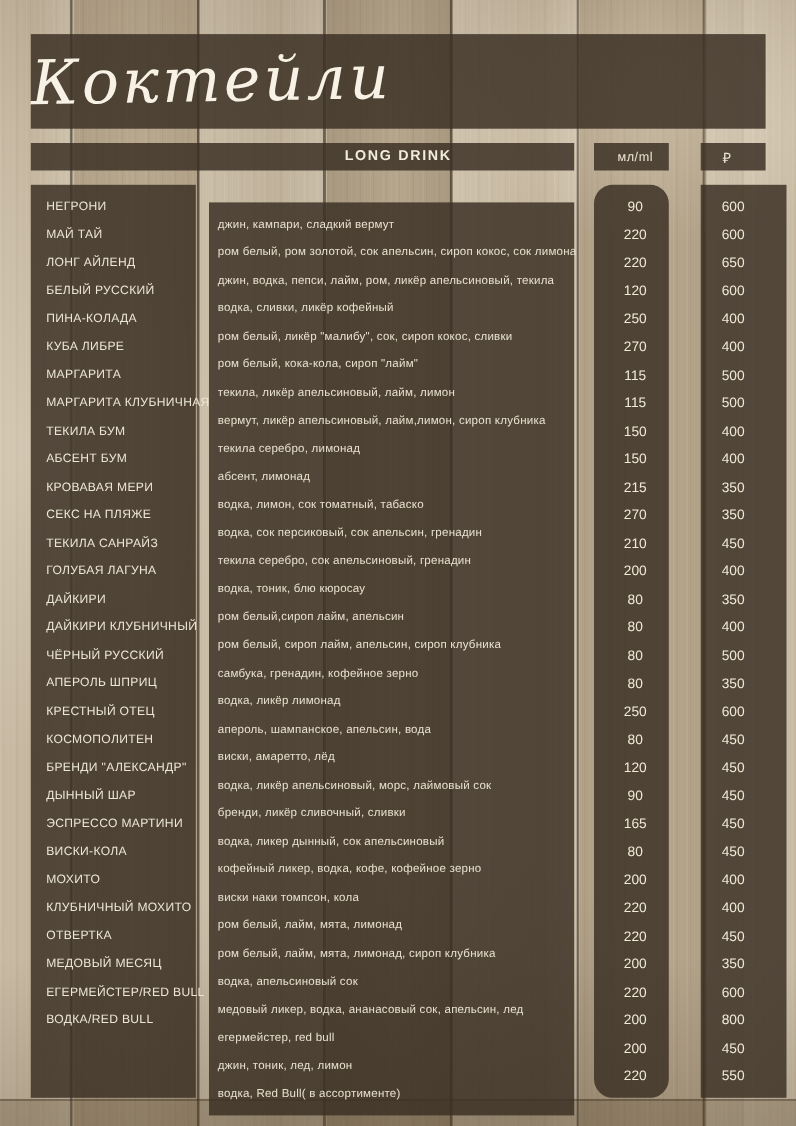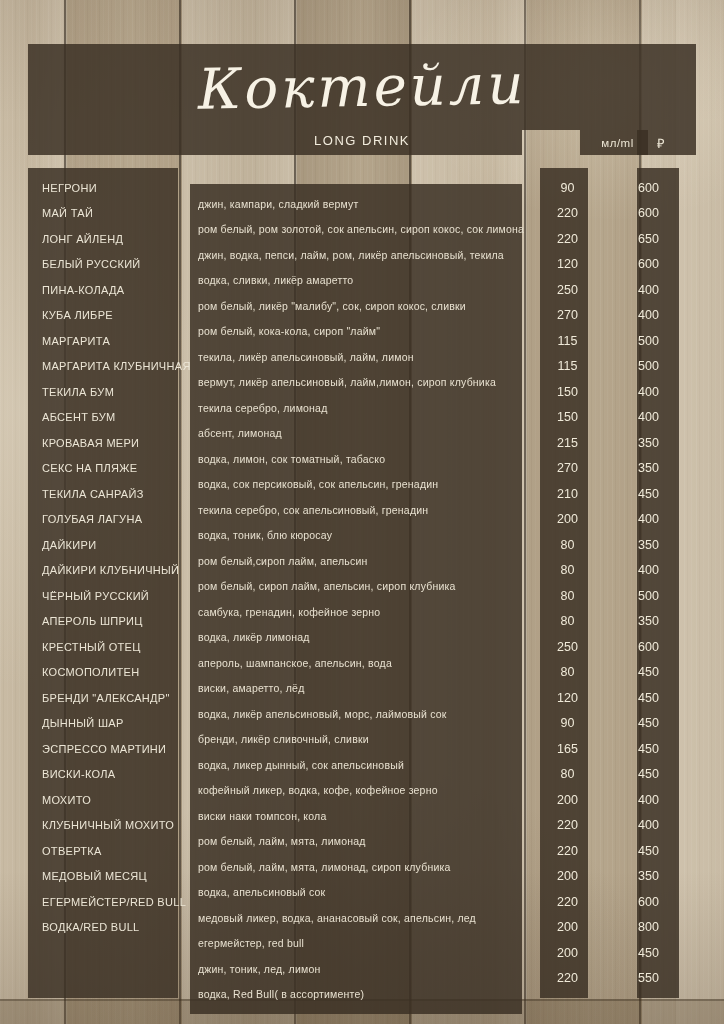--- a/index.html
+++ b/index.html
@@ -35,42 +35,42 @@
       radial-gradient(ellipse 400px 300px at 50% 95%, rgba(70,52,34,0.18), transparent 70%),
       linear-gradient(180deg, rgba(90,70,50,0.10), rgba(0,0,0,0) 12%, rgba(0,0,0,0) 85%, rgba(70,52,34,0.18));
   }
   .wood::after{
     content:"";position:absolute;left:0;right:0;bottom:0;height:23px;
     background:rgba(95,75,52,0.28);
     border-top:2px solid rgba(50,38,24,0.35);
   }
   
   .panel{position:absolute;background:rgba(58,48,36,0.84);box-sizing:border-box;}
-  .title-panel{left:28px;top:31px;width:668px;height:86px;display:flex;align-items:center;justify-content:center;margin-top:13px;}
+  .title-panel{left:28px;top:31px;width:668px;height:86px;display:flex;align-items:center;justify-content:flex-start;}
   .page-title{
     font-family:"DejaVu Serif", serif;font-style:italic;font-weight:normal;
     font-size:56px;letter-spacing:3px;color:#f7f2e5;line-height:1;
     transform:rotate(-1deg);
   }
   .seg-main{left:28px;top:130px;width:494px;height:25px;}
-  .seg-ml{left:540px;top:130px;width:68px;height:25px;display:flex;align-items:center;justify-content:center;padding-left:7px;margin-left:40px;}
+  .seg-ml{left:540px;top:130px;width:68px;height:25px;display:flex;align-items:center;justify-content:center;padding-left:7px;}
   .seg-price{left:637px;top:130px;width:59px;height:25px;display:flex;align-items:center;justify-content:center;padding-right:11px;}
   .header-title{
     position:absolute;left:28px;top:130px;width:668px;height:20px;
     display:flex;align-items:center;justify-content:center;
-    color:#f2ecdd;font-size:13px;font-weight:normal;letter-spacing:1.5px;border-radius:11px;
+    color:#f2ecdd;font-size:13px;font-weight:bold;letter-spacing:1.5px;border-radius:11px;
   }
   .col-label{color:#ece5d4;font-size:11.5px;letter-spacing:0.5px;}
   .seg-price .col-label{font-size:13px;}
   
   .col{position:absolute;top:168px;height:830px;background:rgba(58,48,36,0.84);box-sizing:border-box;padding-top:7px;}
   .col-names{left:28px;width:150px;}
   .col-desc{left:190px;width:332px;margin-top:16px;}
-  .col-ml{left:540px;width:48px;}
-  .col-price{left:637px;width:42px;}
+  .col-ml{left:540px;width:68px;border-radius:17px;}
+  .col-price{left:637px;width:78px;}
   .cell{height:25.5px;display:flex;align-items:center;white-space:nowrap;box-sizing:border-box;}
   .name-cell{padding-left:14px;font-size:11px;letter-spacing:0.3px;color:#ece6d6;}
   .desc-cell{padding-left:8px;font-size:10.5px;letter-spacing:0.2px;color:#e8e1d0;}
   .ml-cell{justify-content:center;padding-left:7px;font-size:12.5px;color:#f0ead9;}
   .price-cell{justify-content:center;padding-right:19px;font-size:12.5px;color:#f0ead9;}
 </style>
 </head>
 <body>
 
 <div class="wood"></div>
@@ -117,21 +117,21 @@
     <div class="cell name-cell">КЛУБНИЧНЫЙ МОХИТО</div>
     <div class="cell name-cell">ОТВЕРТКА</div>
     <div class="cell name-cell">МЕДОВЫЙ МЕСЯЦ</div>
     <div class="cell name-cell">ЕГЕРМЕЙСТЕР/RED BULL</div>
     <div class="cell name-cell">ВОДКА/RED BULL</div>
   </div>
 <div class="col col-desc">
     <div class="cell desc-cell">джин, кампари, сладкий вермут</div>
     <div class="cell desc-cell">ром белый, ром золотой, сок апельсин, сироп кокос, сок лимона</div>
     <div class="cell desc-cell">джин, водка, пепси, лайм, ром, ликёр апельсиновый, текила</div>
-    <div class="cell desc-cell">водка, сливки, ликёр амаретто</div>
+    <div class="cell desc-cell">водка, сливки, ликёр кофейный</div>
     <div class="cell desc-cell">ром белый, ликёр "малибу", сок, сироп кокос, сливки</div>
     <div class="cell desc-cell">ром белый, кока-кола, сироп "лайм"</div>
     <div class="cell desc-cell">текила, ликёр апельсиновый, лайм, лимон</div>
     <div class="cell desc-cell">вермут, ликёр апельсиновый, лайм,лимон, сироп клубника</div>
     <div class="cell desc-cell">текила серебро, лимонад</div>
     <div class="cell desc-cell">абсент, лимонад</div>
     <div class="cell desc-cell">водка, лимон, сок томатный, табаско</div>
     <div class="cell desc-cell">водка, сок персиковый, сок апельсин, гренадин</div>
     <div class="cell desc-cell">текила серебро, сок апельсиновый, гренадин</div>
     <div class="cell desc-cell">водка, тоник, блю кюросау</div>

